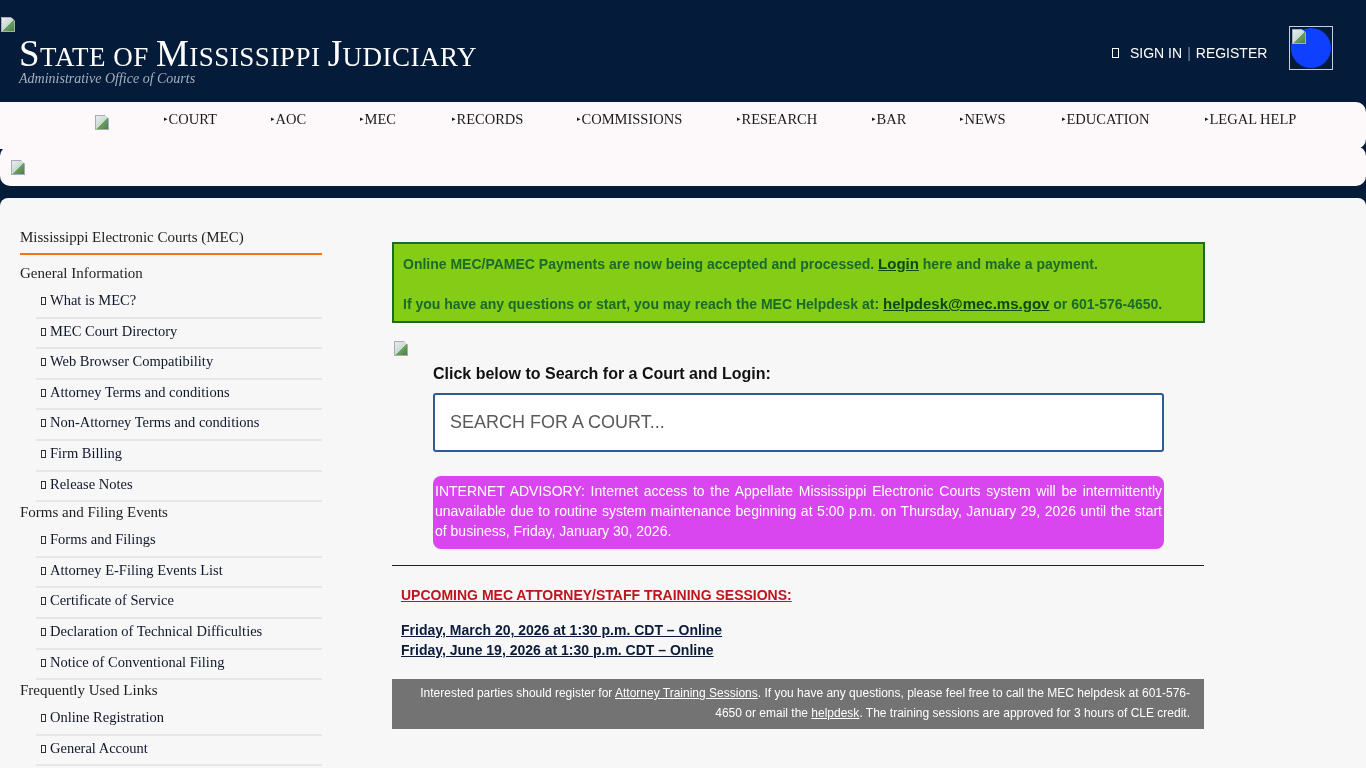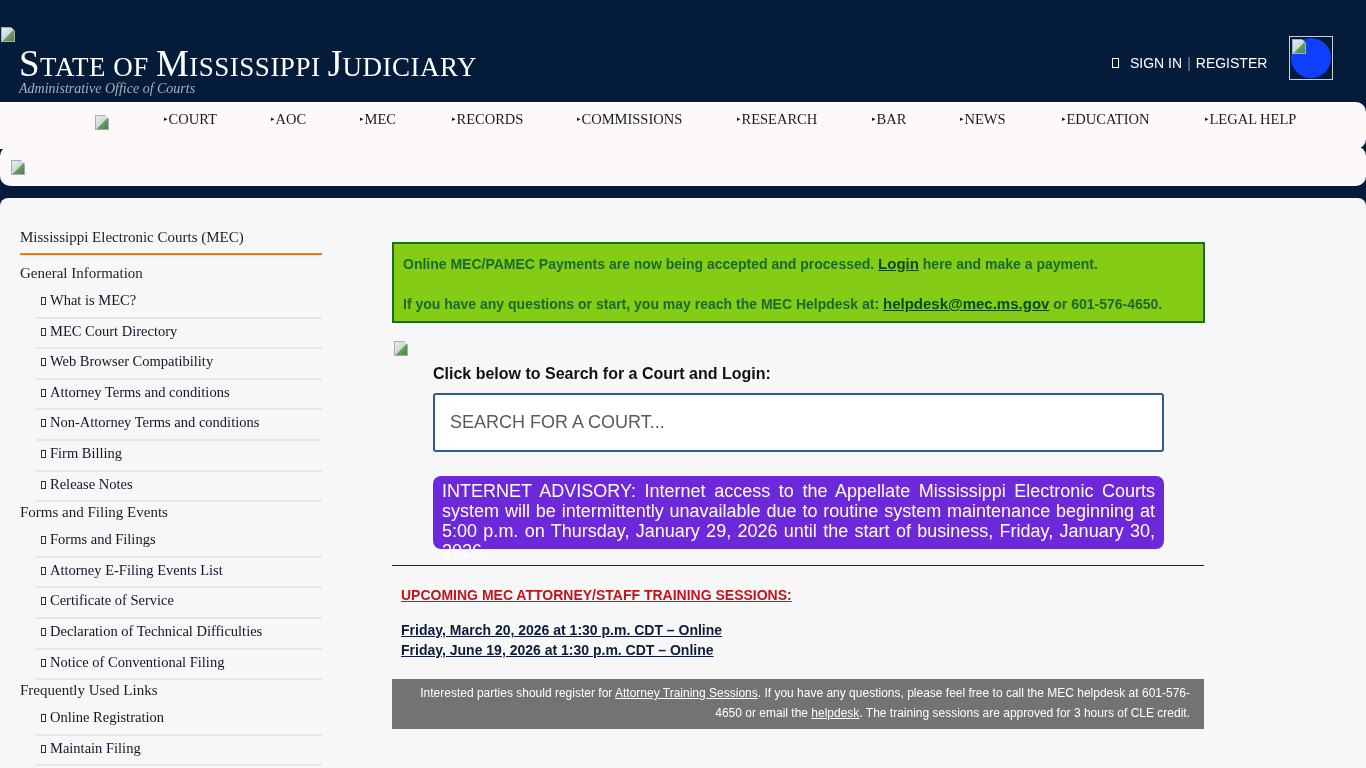--- a/index.html
+++ b/index.html
@@ -1,20 +1,20 @@
 <!DOCTYPE html>
 <html><head>
 <meta charset="utf-8">
 <style>
   * { box-sizing: border-box; margin: 0; padding: 0; }
   html, body { width: 1366px; height: 768px; overflow: hidden; }
   body { background: #041c3a; font-family: "Liberation Serif", serif; color: #222; position: relative; }
 
   
-  .header { position: absolute; left: 0; top: 0; width: 1366px; height: 72px; background: #041c3a; margin-top: 10px; }
+  .header { position: absolute; left: 0; top: 0; width: 1366px; height: 72px; background: #041c3a; }
   .broken-img { display: inline-block; width: 16px; height: 16px; position: relative; }
   .broken-img::before { content: ""; position: absolute; left: 1px; top: 1px; width: 12px; height: 13px; background: linear-gradient(135deg, #e8eef0 0%, #c8d8d0 55%, #6aa060 56%, #4a8040 100%); border: 1px solid #aab; clip-path: polygon(0 0, 70% 0, 100% 25%, 100% 100%, 0 100%); }
   .header .logo-img { position: absolute; left: 0; top: 16px; }
   .site-title { position: absolute; left: 19px; top: 34px; font-family: "Liberation Serif", serif; color: #ffffff; font-size: 27px; letter-spacing: 0.5px; font-variant: small-caps; font-weight: normal; line-height: 40px; }
   .site-title .big { font-size: 37px; }
   .site-subtitle { position: absolute; left: 19px; top: 71px; font-family: "Liberation Serif", serif; font-style: italic; color: #a8b0bd; font-size: 14px; }
   .auth { position: absolute; left: 1112px; top: 45px; color: #fff; font-family: "Liberation Sans", sans-serif; font-size: 14px; display: flex; align-items: center; }
   .auth .user-icon { display: inline-block; width: 7px; height: 10px; border: 1px solid #fff; margin-right: 11px; }
   .auth .sep { color: #8090a8; margin: 0 5px; }
   .auth a { color: #fff; text-decoration: none; }
@@ -44,21 +44,21 @@
 
   
   .main { position: absolute; left: 392px; top: 44px; width: 813px; }
   .notice { width: 813px; height: 81px; border: 2px solid #1a6b2a; background: #84cc16; padding: 10px 9px; font-family: "Liberation Sans", sans-serif; font-weight: bold; color: #1a6b2a; font-size: 14px; line-height: 20px; }
   .notice a { color: #0b4a16; text-decoration: underline; font-size: 15px; }
   .notice .gap { height: 20px; }
   .main-img { margin-top: 17px; margin-left: 1px; }
   .search-label { margin-left: 41px; margin-top: 5px; font-family: "Liberation Sans", sans-serif; font-weight: bold; font-size: 16px; color: #111; }
   .search-box { margin-left: 41px; margin-top: 10px; width: 731px; height: 59px; border: 2px solid #2e5a96; border-radius: 3px; background: #fff; padding-left: 15px; font-family: "Liberation Sans", sans-serif; font-size: 18px; color: #555; outline: none; display: block; }
   .search-box::placeholder { color: #5a5a5a; }
-  .advisory { margin-left: 41px; margin-top: 24px; width: 731px; height: 73px; background: #6d28d9; border-radius: 8px; padding: 5px 9px; color: #fff; font-family: "Liberation Sans", sans-serif; font-size: 18px; line-height: 20px; text-align: justify; }
+  .advisory { margin-left: 41px; margin-top: 24px; width: 731px; height: 73px; background: #d946ef; border-radius: 8px; padding: 5px 2px; color: #fff; font-family: "Liberation Sans", sans-serif; font-size: 14px; line-height: 20px; text-align: justify; }
   .hr { margin-top: 16px; height: 1px; background: #222; width: 812px; }
   .training-head { margin-top: 21px; margin-left: 9px; font-family: "Liberation Sans", sans-serif; font-weight: bold; font-size: 14px; color: #c0141c; text-decoration: underline; }
   .sessions { margin-top: 17px; margin-left: 9px; font-family: "Liberation Sans", sans-serif; font-weight: bold; font-size: 14px; line-height: 20px; }
   .sessions a { display: block; color: #0b1b3a; text-decoration: underline; }
   .footer-box { margin-top: 19px; width: 812px; height: 50px; background: #737373; color: #fff; font-family: "Liberation Sans", sans-serif; font-size: 12px; line-height: 20px; text-align: right; padding: 4px 14px; }
   .footer-box a { color: #fff; text-decoration: underline; }
 </style>
 </head>
 <body>
 
@@ -116,21 +116,21 @@
 
     <div class="sb-group tight">Forms and Filing Events</div>
     <div class="sb-item"><span class="bullet"></span><a href="#">Forms and Filings</a></div>
     <div class="sb-item"><span class="bullet"></span><a href="#">Attorney E-Filing Events List</a></div>
     <div class="sb-item"><span class="bullet"></span><a href="#">Certificate of Service</a></div>
     <div class="sb-item"><span class="bullet"></span><a href="#">Declaration of Technical Difficulties</a></div>
     <div class="sb-item"><span class="bullet"></span><a href="#">Notice of Conventional Filing</a></div>
 
     <div class="sb-group tight">Frequently Used Links</div>
     <div class="sb-item"><span class="bullet"></span><a href="#">Online Registration</a></div>
-    <div class="sb-item"><span class="bullet"></span><a href="#">Maintain Filing</a></div>
+    <div class="sb-item"><span class="bullet"></span><a href="#">General Account</a></div>
     <div class="sb-item"></div>
   </div>
 
   <div class="main">
     <div class="notice">
       <div><span>Online MEC/PAMEC Payments are now being accepted and processed. </span><a href="#">Login</a><span> here and make a payment.</span></div>
       <div class="gap"></div>
       <div><span>If you have any questions or start, you may reach the MEC Helpdesk at: </span><a href="#">helpdesk@mec.ms.gov</a><span> or 601-576-4650.</span></div>
     </div>
 

